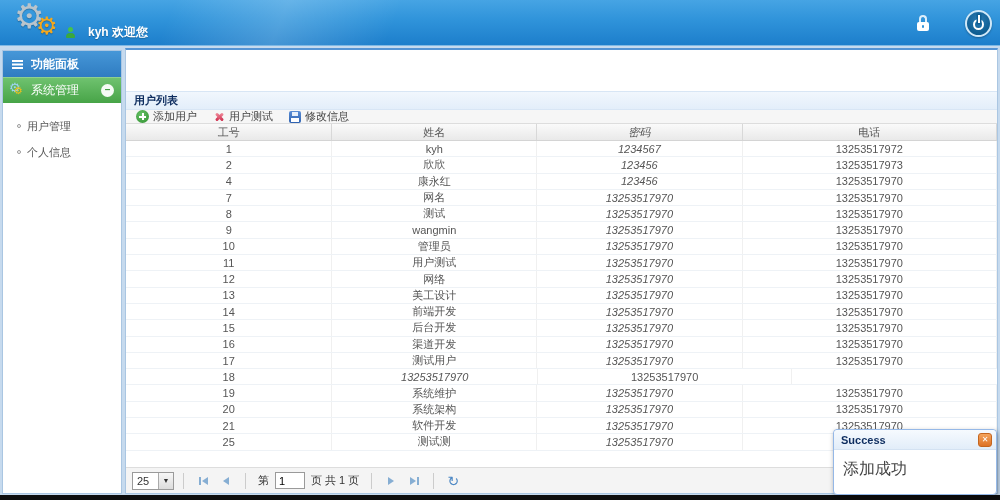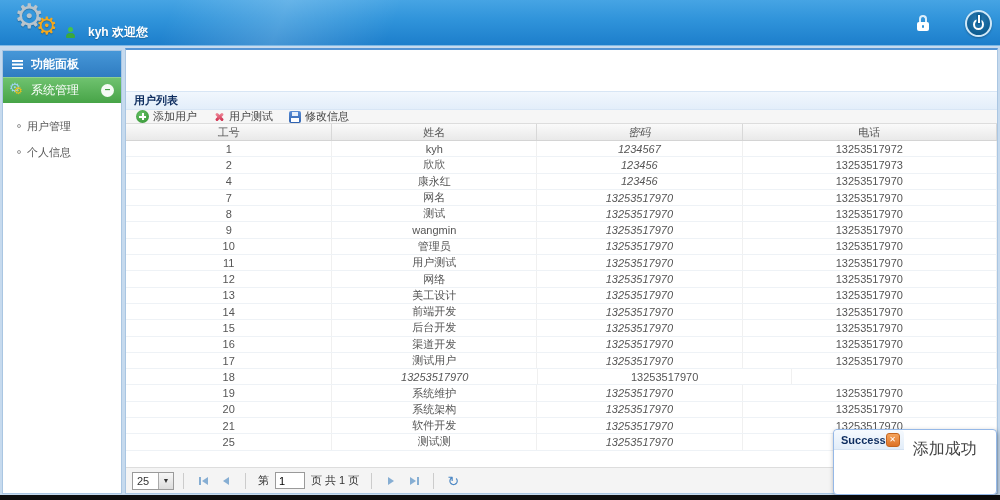--- a/index.html
+++ b/index.html
@@ -124,21 +124,21 @@
   .nav-bar{ width:2px; height:8px; background:#86aed3; }
   .page-label{ margin:0 3px; }
   .page-input{ width:30px; height:17px; border:1px solid #9a9a9a; font-size:11px; padding-left:3px; font-family:inherit; }
   .refresh-btn{ width:20px; height:20px; display:flex; align-items:center; justify-content:center; color:#4d88c4; font-size:14px; cursor:pointer; border-radius:2px; }
 
   
   .popup{
     position:absolute; left:833px; top:429px; width:164px; height:66px;
     background:#fff; border:1px solid #95b8e7; border-radius:4px;
     box-shadow:1px 2px 5px rgba(0,0,0,.35); z-index:30;
-    display:flex; flex-direction:row;
+    display:flex; flex-direction:column;
   }
   .popup-header{
     height:20px; background:linear-gradient(180deg,#f6fafe,#e2edf9);
     border-bottom:1px solid #d4e2f2; border-radius:4px 4px 0 0;
     display:flex; align-items:center; padding:0 4px 0 7px;
   }
   .popup-title{ font-size:11px; font-weight:bold; color:#0e2d5f; flex:1; }
   .popup-close{
     width:14px; height:14px; border-radius:3px; cursor:pointer;
     background:linear-gradient(180deg,#f5a45c,#dd7227); border:1px solid #c4651f;

